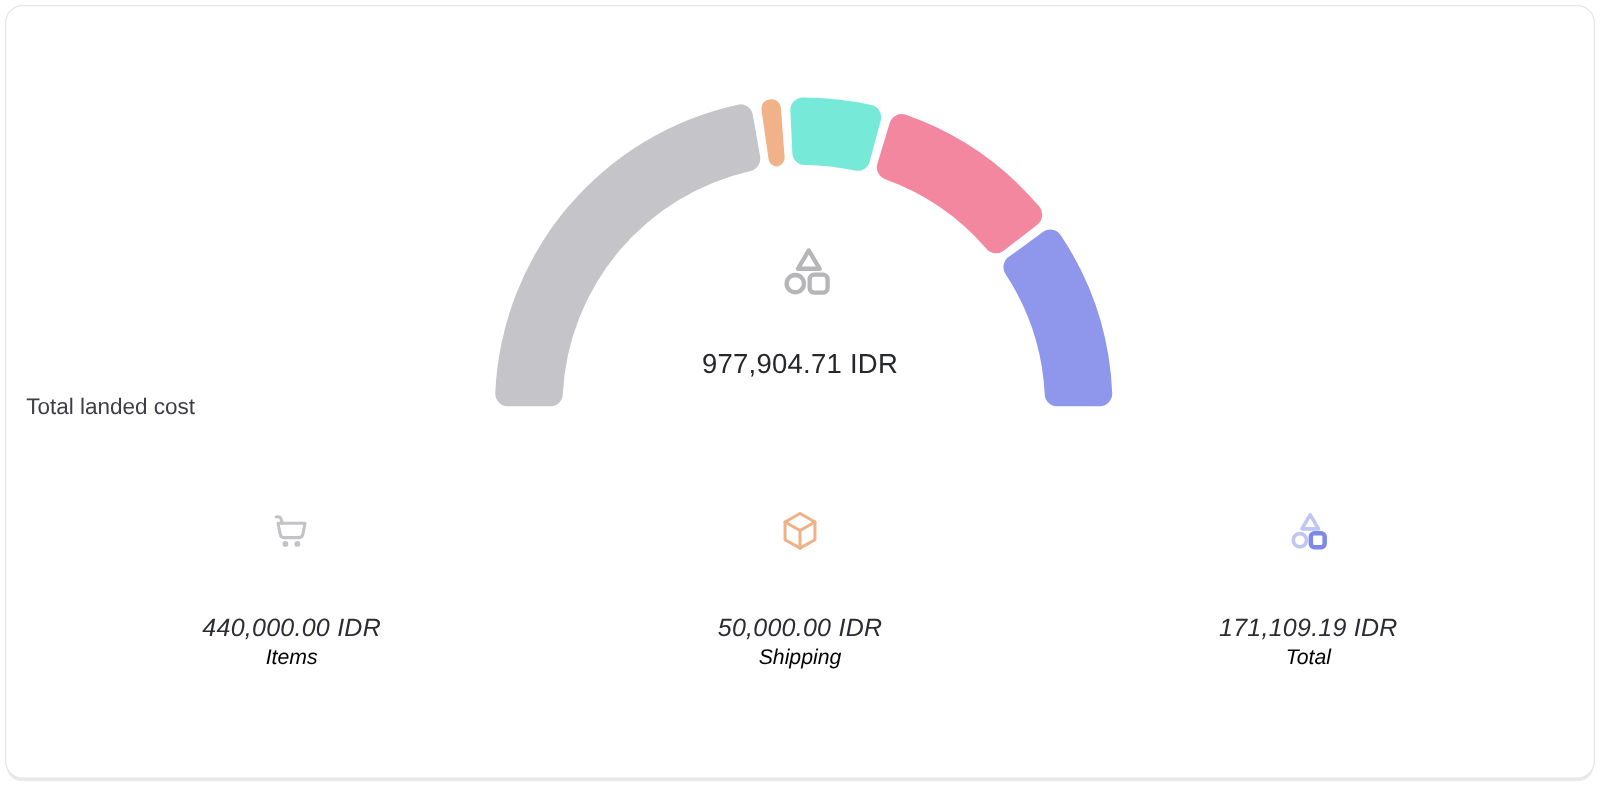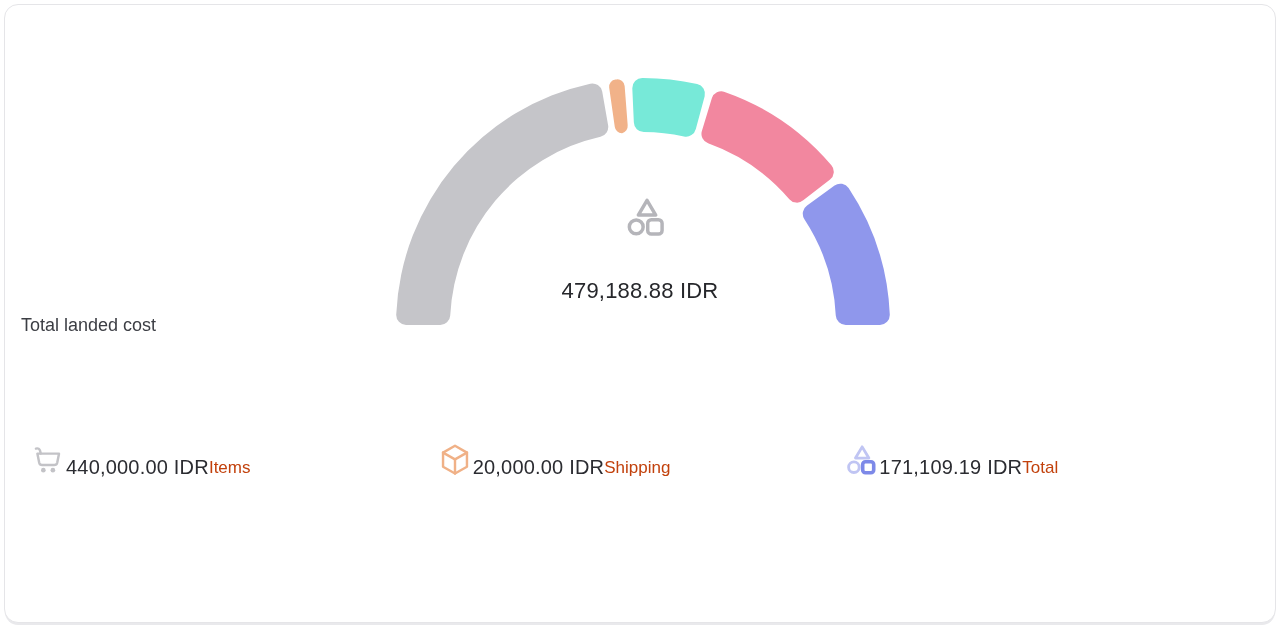--- a/index.html
+++ b/index.html
@@ -19,24 +19,24 @@
     font-size:22px;line-height:27px;color:#26272b;letter-spacing:.2px;
   }
   .total-label{
     position:absolute;left:16px;top:308px;width:100%;
     font-size:18px;line-height:25px;color:#3c3e44;
   }
   .breakdown{
     position:absolute;left:25px;right:25px;top:402px;
     display:flex;flex-direction:row;
   }
-  .col{flex:1 1 0;display:flex;align-items:flex-end;}
+  .col{flex:1 1 0;display:flex;flex-direction:column;align-items:center;font-style:italic;}
   .col svg.bicon{display:block;width:36px;height:36px;}
   .col .value{margin-top:49px;font-size:20px;line-height:22px;color:#2b2c31;letter-spacing:.2px;}
-  .col .label{margin-top:13px;font-size:17px;line-height:20px;color:#c2410c;}
+  .col .label{margin-top:2px;font-size:17px;line-height:20px;color:#000000;}
   .ic{fill:none;stroke:var(--c,#c3c3c7);stroke-width:2.3;stroke-linecap:round;stroke-linejoin:round;}
   .ic-fill{fill:var(--c,#c3c3c7);stroke:none;}
   .sh{fill:none;stroke-width:2.7;stroke-linecap:round;stroke-linejoin:round;}
   .sh-tri{stroke:var(--tri,#b5b5ba);}
   .sh-circ{stroke:var(--circ,#b5b5ba);}
   .sh-sq{stroke:var(--sq,#b5b5ba);}
 </style>
 </head>
 <body>
 
@@ -49,21 +49,21 @@
       <path d="M369.64 26.88 A247 247 0 0 1 476.40 100.27 A10 10 0 0 1 475.08 114.50 L448.24 135.37 A10 10 0 0 1 434.33 134.15 A193 193 0 0 0 353.08 78.30 A10 10 0 0 1 346.96 65.75 L356.83 33.22 A10 10 0 0 1 369.64 26.88 Z" fill="#f2879f"></path>
       <path d="M493.60 123.11 A247 247 0 0 1 534.78 249.58 A10 10 0 0 1 525.00 260.00 L491.00 260.00 A10 10 0 0 1 480.77 250.50 A193 193 0 0 0 449.40 154.17 A10 10 0 0 1 452.08 140.47 L479.56 120.45 A10 10 0 0 1 493.60 123.11 Z" fill="#8f97ec"></path>
     </svg>
 
   <svg id="gauge-center-icon" viewBox="0 0 34 34">
     <path class="sh" style="stroke:#b5b5ba;stroke-width:2.5" d="M18.1 4.6 L24.4 15.2 L11.8 15.2 Z"></path>
     <circle class="sh" style="stroke:#b5b5ba;stroke-width:2.5" cx="10.3" cy="23.8" r="5"></circle>
     <rect class="sh" style="stroke:#b5b5ba;stroke-width:2.5" x="18.6" y="18.6" width="10.4" height="10.4" rx="2.6"></rect>
   </svg>
 
-  <div class="total-value">479,188.88 IDR</div>
+  <div class="total-value">977,904.71 IDR</div>
   <div class="total-label">Total landed cost</div>
 
   <div class="breakdown">
 
     <div class="col" style="--c: #c3c3c7; --tri: #c3c3c7; --circ: #c3c3c7; --sq: #c3c3c7;">
       <svg class="bicon" viewBox="0 0 34 34">
         <path class="ic" d="M5.6 6.2 Q8.8 5.3 9.6 8.6 L10.1 10.9"></path>
         <path class="ic" d="M7 11 L27.4 11 L25.7 19.6 Q25.2 21.8 22.9 21.8 L11.5 21.8 Q9.2 21.8 8.7 19.6 Z"></path>
         <circle class="ic-fill" cx="12.6" cy="26.6" r="2.2"></circle>
         <circle class="ic-fill" cx="21.6" cy="26.6" r="2.2"></circle>
@@ -71,21 +71,21 @@
       <div class="value">440,000.00 IDR</div>
       <div class="label">Items</div>
     </div>
 
     <div class="col" style="--c: #f0b187; --tri: #f0b187; --circ: #f0b187; --sq: #f0b187;">
       <svg class="bicon" viewBox="0 0 34 34">
         <path class="ic" d="M17 3.6 L28.3 10 L28.3 23.4 L17 29.8 L5.7 23.4 L5.7 10 Z"></path>
         <path class="ic" d="M5.7 10 L17 16.4 L28.3 10"></path>
         <path class="ic" d="M17 16.4 L17 29.8"></path>
       </svg>
-      <div class="value">20,000.00 IDR</div>
+      <div class="value">50,000.00 IDR</div>
       <div class="label">Shipping</div>
     </div>
 
 
 
     <div class="col" style="--c: #7d89e8; --tri: #c0c5f3; --circ: #c0c5f3; --sq: #7d89e8;">
       <svg class="bicon" viewBox="0 0 34 34">
         <path class="sh sh-tri" d="M18.1 4.6 L24.4 15.2 L11.8 15.2 Z"></path>
         <circle class="sh sh-circ" cx="10.3" cy="23.8" r="5"></circle>
         <rect class="sh sh-sq" style="stroke-width:3.4" x="18.6" y="18.6" width="10.4" height="10.4" rx="2.6"></rect>

